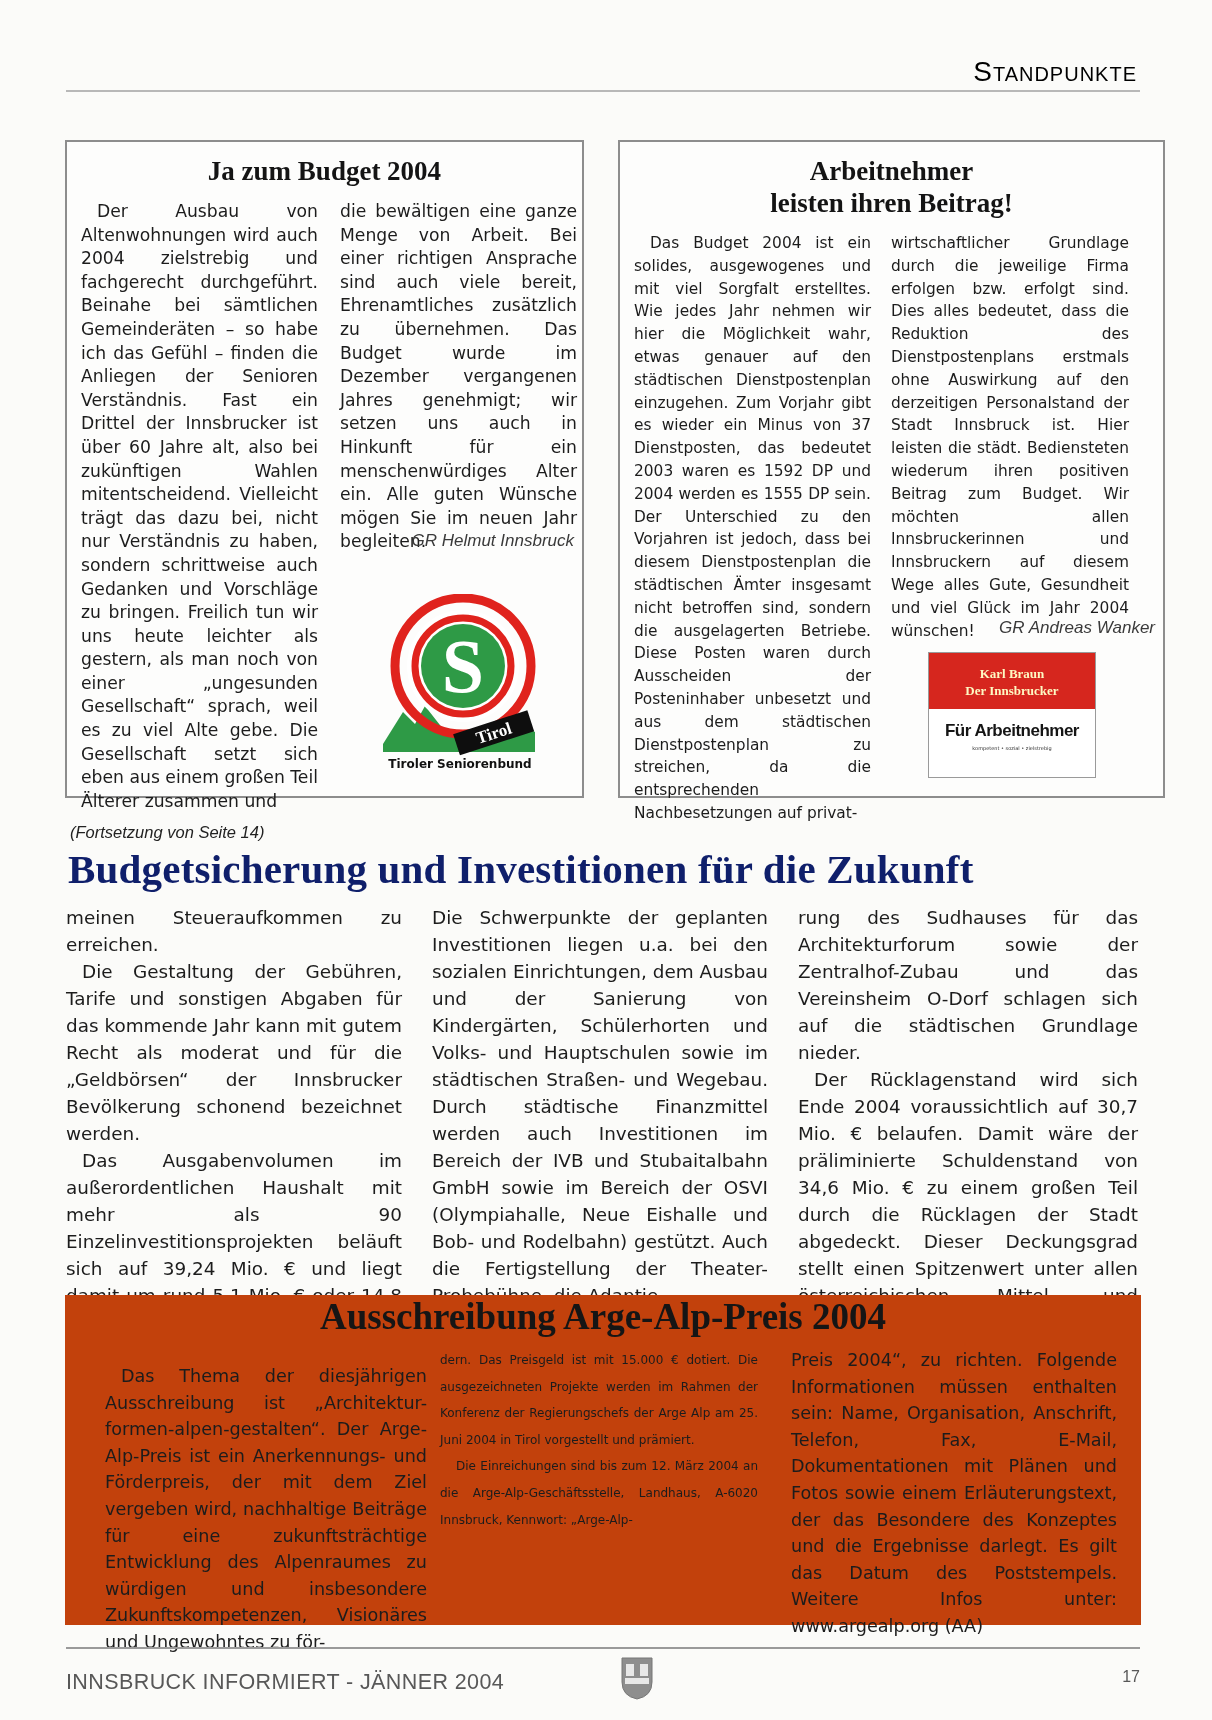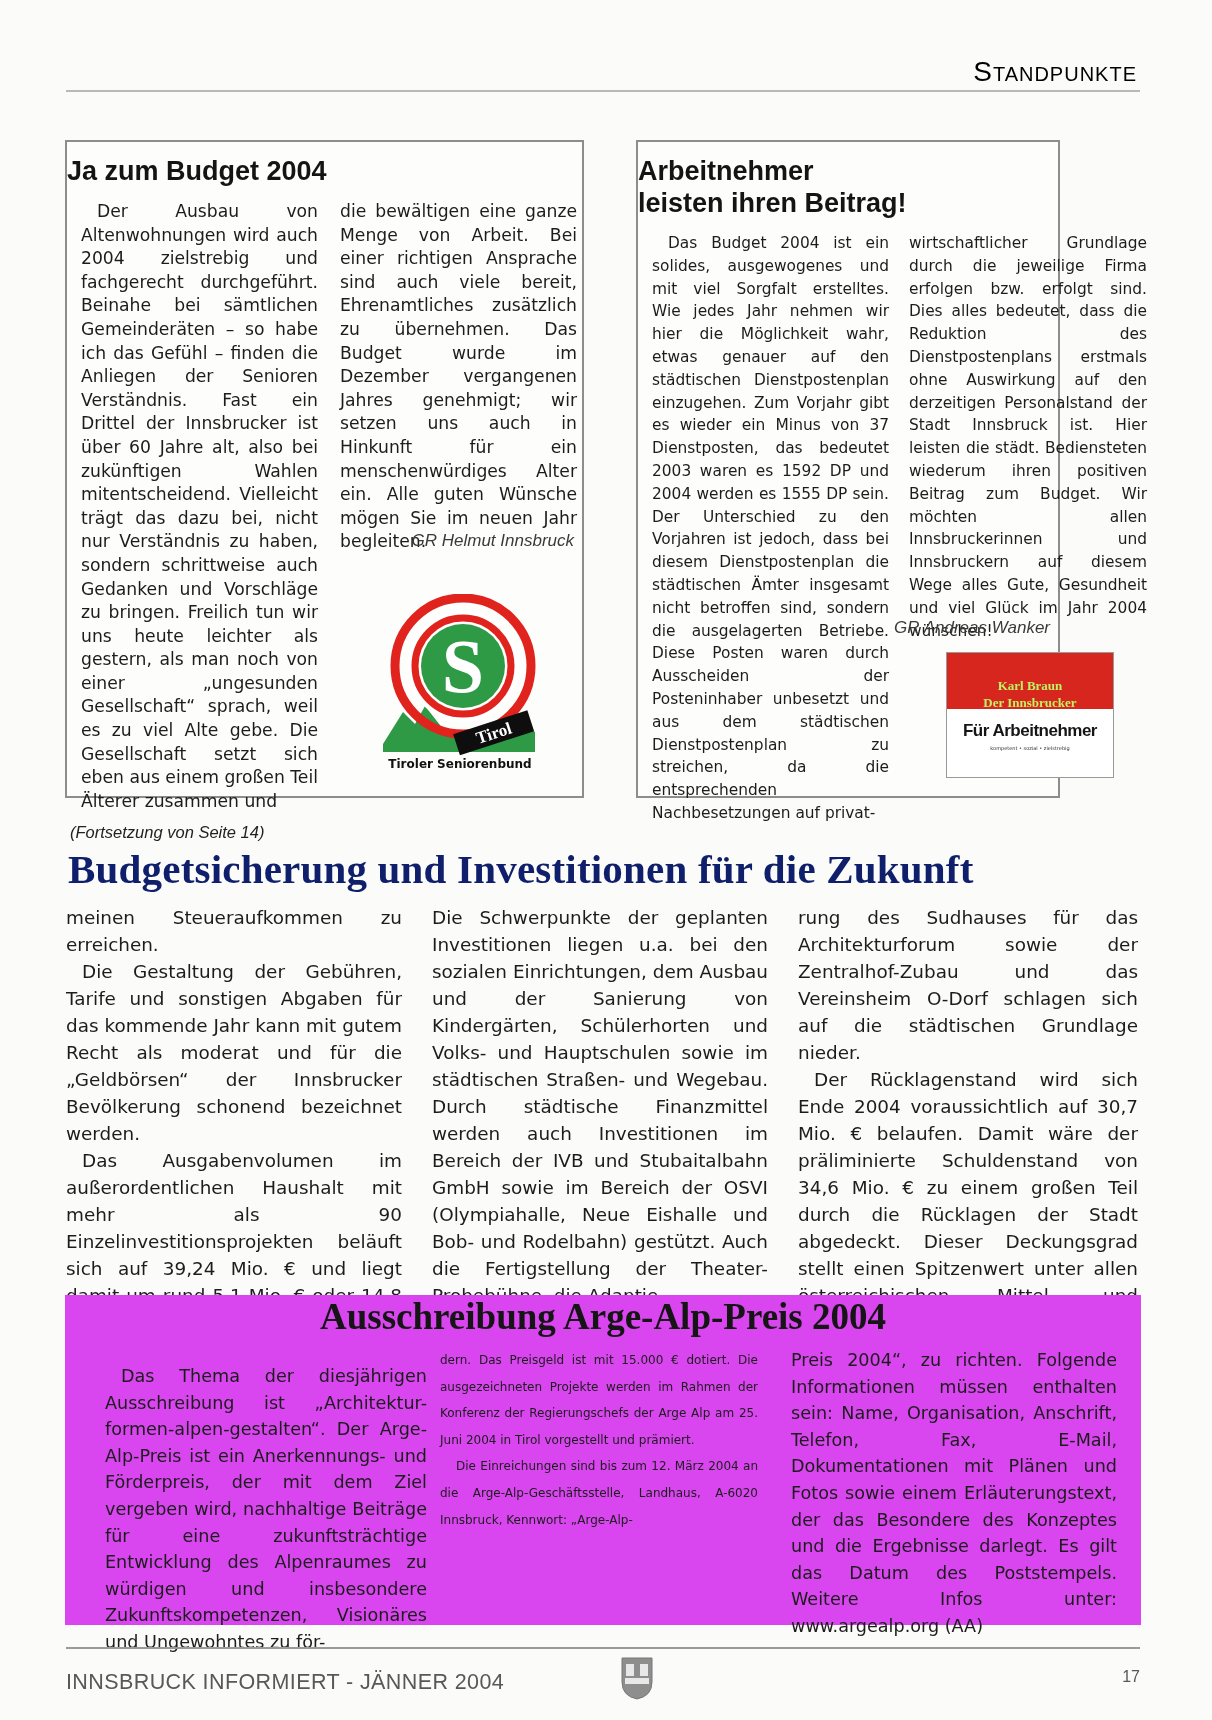--- a/index.html
+++ b/index.html
@@ -9,22 +9,22 @@
     font-family: "DejaVu Sans", "Liberation Sans", sans-serif;
   }
   .abs { position: absolute; }
   .section-label {
     right: 75px; top: 56px; font-family: Liberation Sans, sans-serif;
     font-size: 28px; letter-spacing: 1px; color: #000000; font-variant: small-caps;
   }
   .rule { height: 2px; background: #b8b8b8; }
   .box { border: 2px solid #8d8d8d; box-sizing: border-box; background: #fdfdfc; }
   .box-title {
-    position: absolute; left: 0; right: 0; 
-    font-family: Liberation Sans, sans-serif; font-weight: bold;
+    position: absolute; left: 0; right: 0; text-align: center;
+    font-family: Liberation Serif, serif; font-weight: bold;
     color: #141414;
   }
   .col {
     position: absolute; font-size: 17.2px; line-height: 23.6px;
     text-align: justify; hyphens: manual; color: #1c1c1c;
   }
   .col p { margin: 0; text-indent: 16px; }
   .col p.noindent { text-indent: 0; }
   .sig {
     position: absolute; font-family: "Liberation Sans", sans-serif; font-style: italic;
@@ -32,35 +32,35 @@
   }
   .small-col { font-size: 15.4px; line-height: 22.8px; }
   .fortsetzung {
     left: 70px; top: 823px; font-style: italic; font-size: 16.5px; color: #222;
     font-family: "Liberation Sans", sans-serif;
   }
   .main-headline {
     left: 68px; top: 845px; font-family: "Liberation Serif", "DejaVu Serif", serif;
     font-weight: bold; font-size: 41px; color: #0f1f6b; letter-spacing: 0.2px; white-space: nowrap;
   }
-  .green-box { background: #d946ef; }
+  .green-box { background: #c2410c; }
   .green-title {
     position: absolute; left: 0; right: 0; top: 0; text-align: center;
     font-family: "Liberation Serif", "DejaVu Serif", serif; font-weight: bold;
     font-size: 37px; color: #151515;
   }
   .footer-text {
     left: 66px; top: 1670px; font-size: 21.5px; color: #585858; letter-spacing: 0.4px;
     font-family: "Liberation Sans", sans-serif;
   }
   .page-num { right: 72px; top: 1668px; font-size: 16px; color: #585858; font-family: "Liberation Sans", sans-serif; }
   .logo-karl { border: 1px solid #9a9a9a; background: #fff; }
   .logo-karl .top {
-    background: #d6261e; color: #bef264; text-align: center;
-    font-family: "Liberation Serif", serif; font-weight: bold; font-size: 13px; line-height: 17px; padding-top: 24px; height: 56px; box-sizing: border-box;
+    background: #d6261e; color: #fef9c3; text-align: center;
+    font-family: "Liberation Serif", serif; font-weight: bold; font-size: 13px; line-height: 17px; padding-top: 12px; height: 56px; box-sizing: border-box;
   }
   .logo-karl .mid {
     text-align: center; font-family: "Liberation Sans", sans-serif; font-weight: bold;
     font-size: 17px; color: #151515; margin-top: 12px; letter-spacing: -0.5px;
   }
   .logo-karl .tag { text-align: center; font-size: 5px; color: #333; margin-top: 4px; }
 </style>
 </head>
 <body>
 
@@ -87,21 +87,21 @@
       <text x="88" y="98" text-anchor="middle" font-family="Liberation Serif, serif" font-weight="bold" font-size="76" fill="#fff">S</text>
       <g transform="rotate(-18 118 140)">
         <rect x="80" y="128" width="78" height="22" fill="#0e0e0e"></rect>
         <text x="119" y="145" text-anchor="middle" font-family="Liberation Serif, serif" font-weight="bold" font-size="17" fill="#fff">Tirol</text>
       </g>
       <text x="85" y="174" text-anchor="middle" font-family="DejaVu Sans, sans-serif" font-weight="bold" font-size="12" fill="#111">Tiroler Seniorenbund</text>
     </svg>
   </div>
 </div>
 
-<div class="abs box" style="left:636px; top:140px; width:424px; height:658px;">
+<div class="abs box" style="left:618px; top:140px; width:547px; height:658px;">
   <div class="box-title" style="top:14px; font-size:27px;">Arbeitnehmer</div>
   <div class="box-title" style="top:46px; font-size:27px;">leisten ihren Beitrag!</div>
   <div class="col small-col" style="left:14px; top:90px; width:237px;">
     <p>Das Budget 2004 ist ein solides, ausgewogenes und mit viel Sorgfalt erstelltes. Wie jedes Jahr nehmen wir hier die Möglichkeit wahr, etwas genauer auf den städtischen Dienstpostenplan einzugehen. Zum Vorjahr gibt es wieder ein Minus von 37 Dienstposten, das bedeutet 2003 waren es 1592 DP und 2004 werden es 1555 DP sein. Der Unterschied zu den Vorjahren ist jedoch, dass bei diesem Dienstpostenplan die städtischen Ämter insgesamt nicht betroffen sind, sondern die ausgelagerten Betriebe. Diese Posten waren durch Ausscheiden der Posteninhaber unbesetzt und aus dem städtischen Dienstpostenplan zu streichen, da die entsprechenden Nachbesetzungen auf privat-</p>
   </div>
   <div class="col small-col" style="left:271px; top:90px; width:238px;">
     <p class="noindent">wirtschaftlicher Grundlage durch die jeweilige Firma erfolgen bzw. erfolgt sind. Dies alles bedeutet, dass die Reduktion des Dienstpostenplans erstmals ohne Auswirkung auf den derzeitigen Personalstand der Stadt Innsbruck ist. Hier leisten die städt. Bediensteten wiederum ihren positiven Beitrag zum Budget. Wir möchten allen Innsbruckerinnen und Innsbruckern auf diesem Wege alles Gute, Gesundheit und viel Glück im Jahr 2004 wünschen!</p>
   </div>
   <div class="sig" style="right:8px; top:476px;">GR Andreas Wanker</div>
 

